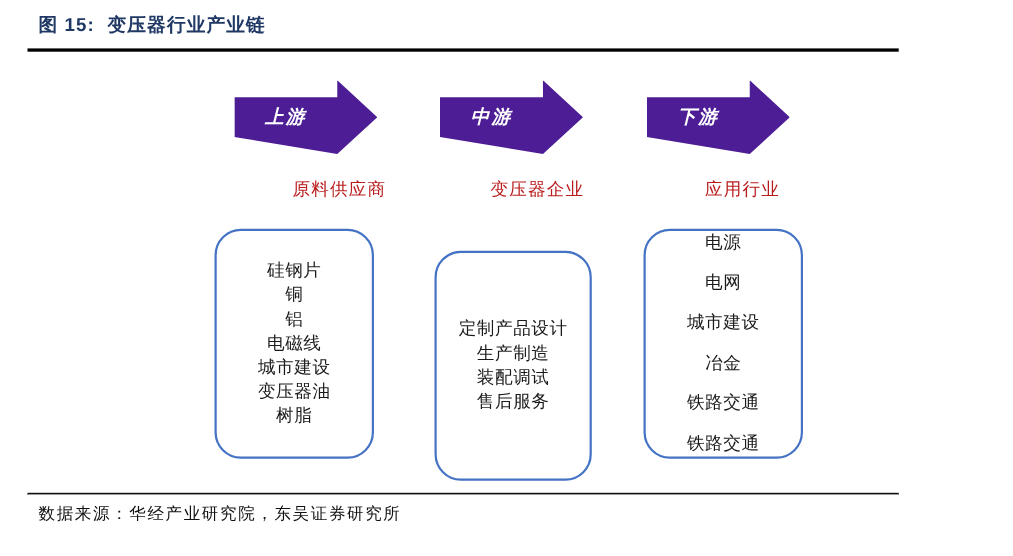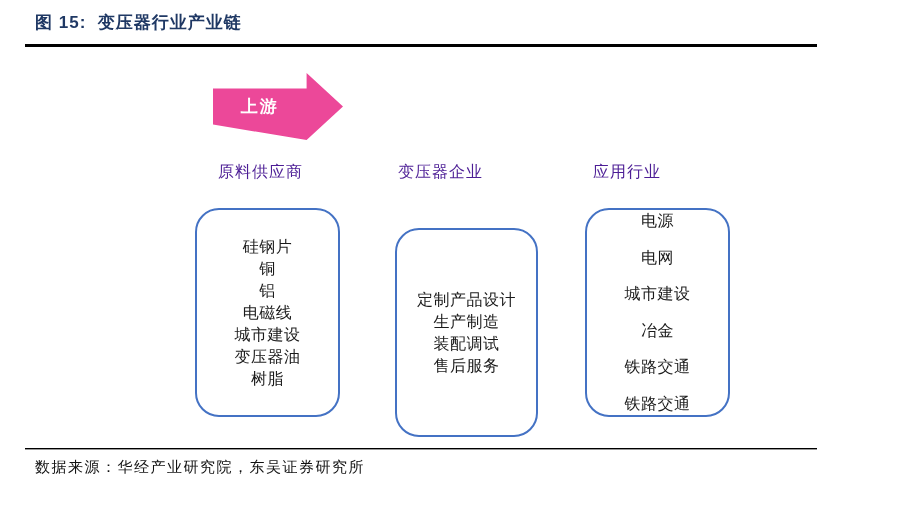--- a/index.html
+++ b/index.html
@@ -12,34 +12,35 @@
     position:absolute; left:35px; top:11px;
     font-size:17px; font-weight:bold; color:#1F3864; white-space:pre;
     letter-spacing:1px;
   }
   .rule { position:absolute; background:#000000; }
   .rule-top    { left:25px; top:44px;  width:868px; height:3px; }
   .rule-bottom { left:25px; top:448px; width:870px; height:2px; border-bottom:1px solid #999; }
 
   .arrow {
     position:absolute; top:73px; width:130px; height:67px;
-    background:#ec4899;
+    background:#4c1d95;
     clip-path:polygon(0 23%, 72% 23%, 72% 0, 100% 50%, 72% 100%, 0 77%);
+    font-style:italic;
   }
   .arrow.a1 { left:213px; }
   .arrow.a2 { left:400px; }
   .arrow.a3 { left:588px; }
   .arrow-label {
     position:absolute; left:0; top:0; width:72%; height:100%;
     display:flex; align-items:center; justify-content:center;
     color:#ffffff; font-weight:bold; font-size:17px; letter-spacing:2px;
   }
 
   .cat-label {
-    position:absolute; top:162px; font-size:16px; color:#4c1d95; letter-spacing:1px;
+    position:absolute; top:162px; font-size:16px; color:#b91c1c; letter-spacing:1px;margin-left:48px;
   }
   .cat-label.c1 { left:218px; }
   .cat-label.c2 { left:398px; }
   .cat-label.c3 { left:593px; }
 
   .chain-box {
     position:absolute; top:208px; height:209px;
     border:2px solid #4472C4; border-radius:24px; background:#ffffff;
     display:flex; flex-direction:column; justify-content:center; align-items:center;
     font-size:16px; line-height:22px; color:#1a1a1a; text-align:center;
@@ -70,28 +71,34 @@
   <div class="chain-box b1">
       <div class="box-line">硅钢片</div>
       <div class="box-line">铜</div>
       <div class="box-line">铝</div>
       <div class="box-line">电磁线</div>
       <div class="box-line">城市建设</div>
       <div class="box-line">变压器油</div>
       <div class="box-line">树脂</div>
     </div>
 
+  <div class="arrow a2">
+    <span class="arrow-label">中游</span>
+  </div>
   <div class="cat-label c2">变压器企业</div>
   <div class="chain-box b2">
       <div class="box-line">定制产品设计</div>
       <div class="box-line">生产制造</div>
       <div class="box-line">装配调试</div>
       <div class="box-line">售后服务</div>
     </div>
 
+  <div class="arrow a3">
+    <span class="arrow-label">下游</span>
+  </div>
   <div class="cat-label c3">应用行业</div>
   <div class="chain-box b3">
       <div class="box-line">电源</div>
       <div class="box-line">电网</div>
       <div class="box-line">城市建设</div>
       <div class="box-line">冶金</div>
       <div class="box-line">铁路交通</div>
       <div class="box-line">铁路交通</div>
     </div>
 

